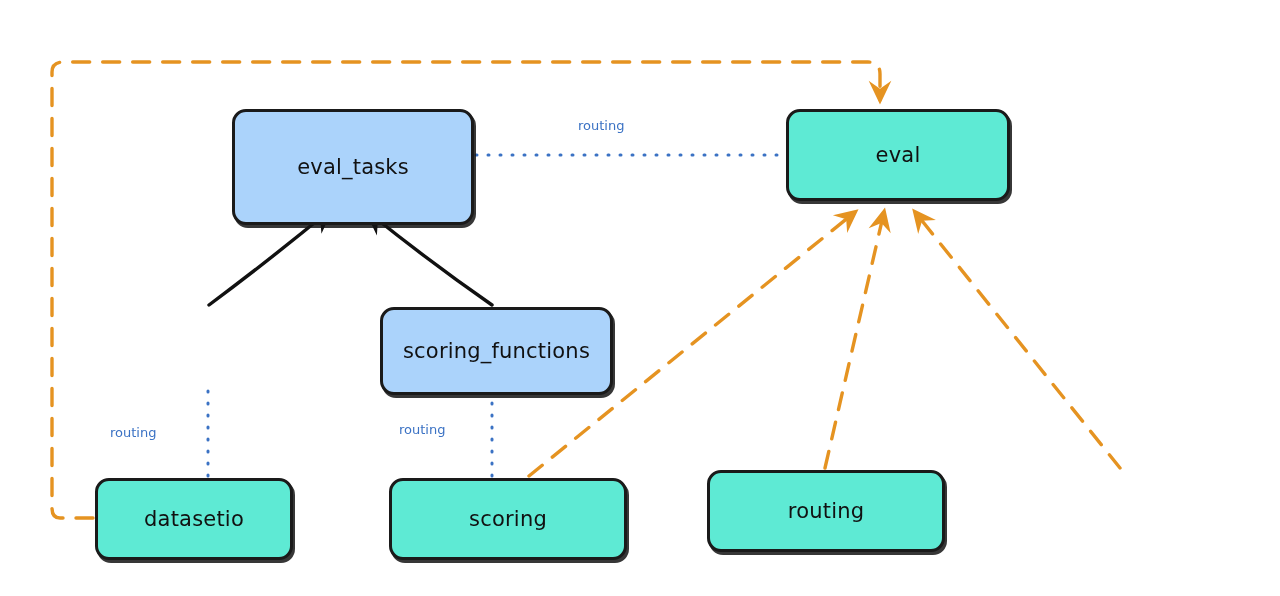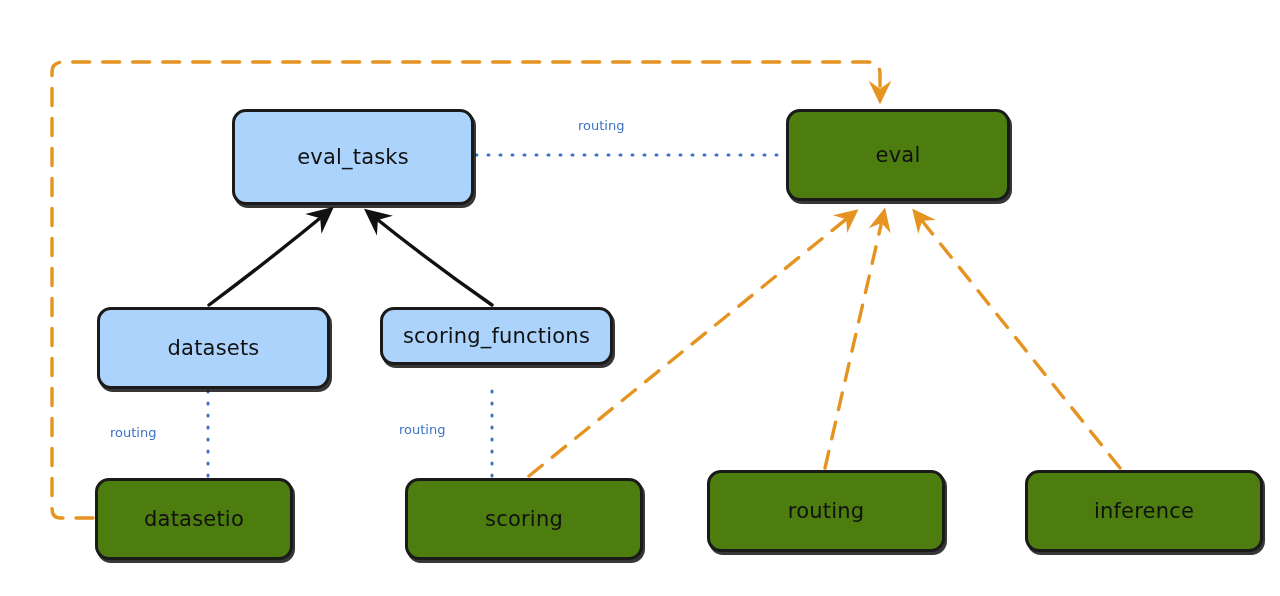--- a/index.html
+++ b/index.html
@@ -35,21 +35,21 @@
     align-items: center;
     justify-content: center;
     text-align: center;
     color: #111111;
     font-size: 21px;
     letter-spacing: 0.2px;
     font-family: "DejaVu Sans", sans-serif;
     box-shadow: 2px 3px 0 rgba(20,20,20,0.85);
   }
   .node.blue { background: #abd3fb; }
-  .node.green { background: #4d7c0f; }
+  .node.green { background: #5eead4; }
   .edge-label {
     position: absolute;
     color: #3b72c4;
     font-size: 13px;
     font-family: "DejaVu Sans", sans-serif;
     white-space: nowrap;
   }
 </style>
 </head>
 <body>
@@ -78,51 +78,45 @@
 
     <path d="M 93 518 L 60 518 Q 52 518 52 508 L 52 72 Q 52 62 64 62 L 868 62 Q 880 62 880 74 L 880 100" fill="none" stroke="#e59321" stroke-width="3.4" stroke-linecap="round" stroke-dasharray="17 13" marker-end="url(#arrow-orange)"></path>
 
     <path d="M 529 476 L 855 212" fill="none" stroke="#e59321" stroke-width="3.4" stroke-linecap="round" stroke-dasharray="17 13" marker-end="url(#arrow-orange)"></path>
 
     <path d="M 825 468 L 884 212" fill="none" stroke="#e59321" stroke-width="3.4" stroke-linecap="round" stroke-dasharray="17 13" marker-end="url(#arrow-orange)"></path>
 
     <path d="M 1120 468 L 915 212" fill="none" stroke="#e59321" stroke-width="3.4" stroke-linecap="round" stroke-dasharray="17 13" marker-end="url(#arrow-orange)"></path>
   </svg>
 
-  <div class="node blue" style="left:232px; top:109px; width:242px; height:96px;">
+  <div class="node blue" style="left:232px; top:109px; width:242px; height:116px;">
     <span>eval_tasks</span>
   </div>
 
   <div class="node green" style="left:786px; top:109px; width:224px; height:92px;">
     <span>eval</span>
   </div>
 
-  <div class="node blue" style="left:97px; top:307px; width:233px; height:82px;">
-    <span>datasets</span>
-  </div>
 
-  <div class="node blue" style="left:380px; top:307px; width:233px; height:58px;">
+  <div class="node blue" style="left:380px; top:307px; width:233px; height:88px;">
     <span>scoring_functions</span>
   </div>
 
   <div class="node green" style="left:95px; top:478px; width:198px; height:82px;">
     <span>datasetio</span>
   </div>
 
-  <div class="node green" style="left:405px; top:478px; width:238px; height:82px;">
+  <div class="node green" style="left:389px; top:478px; width:238px; height:82px;">
     <span>scoring</span>
   </div>
 
   <div class="node green" style="left:707px; top:470px; width:238px; height:82px;">
     <span>routing</span>
   </div>
 
-  <div class="node green" style="left:1025px; top:470px; width:238px; height:82px;">
-    <span>inference</span>
-  </div>
 
   <div class="edge-label" style="left:578px; top:118px;">routing</div>
 
   <div class="edge-label" style="left:110px; top:425px;">routing</div>
 
   <div class="edge-label" style="left:399px; top:422px;">routing</div>
 
 </div>
 
 </body></html>

